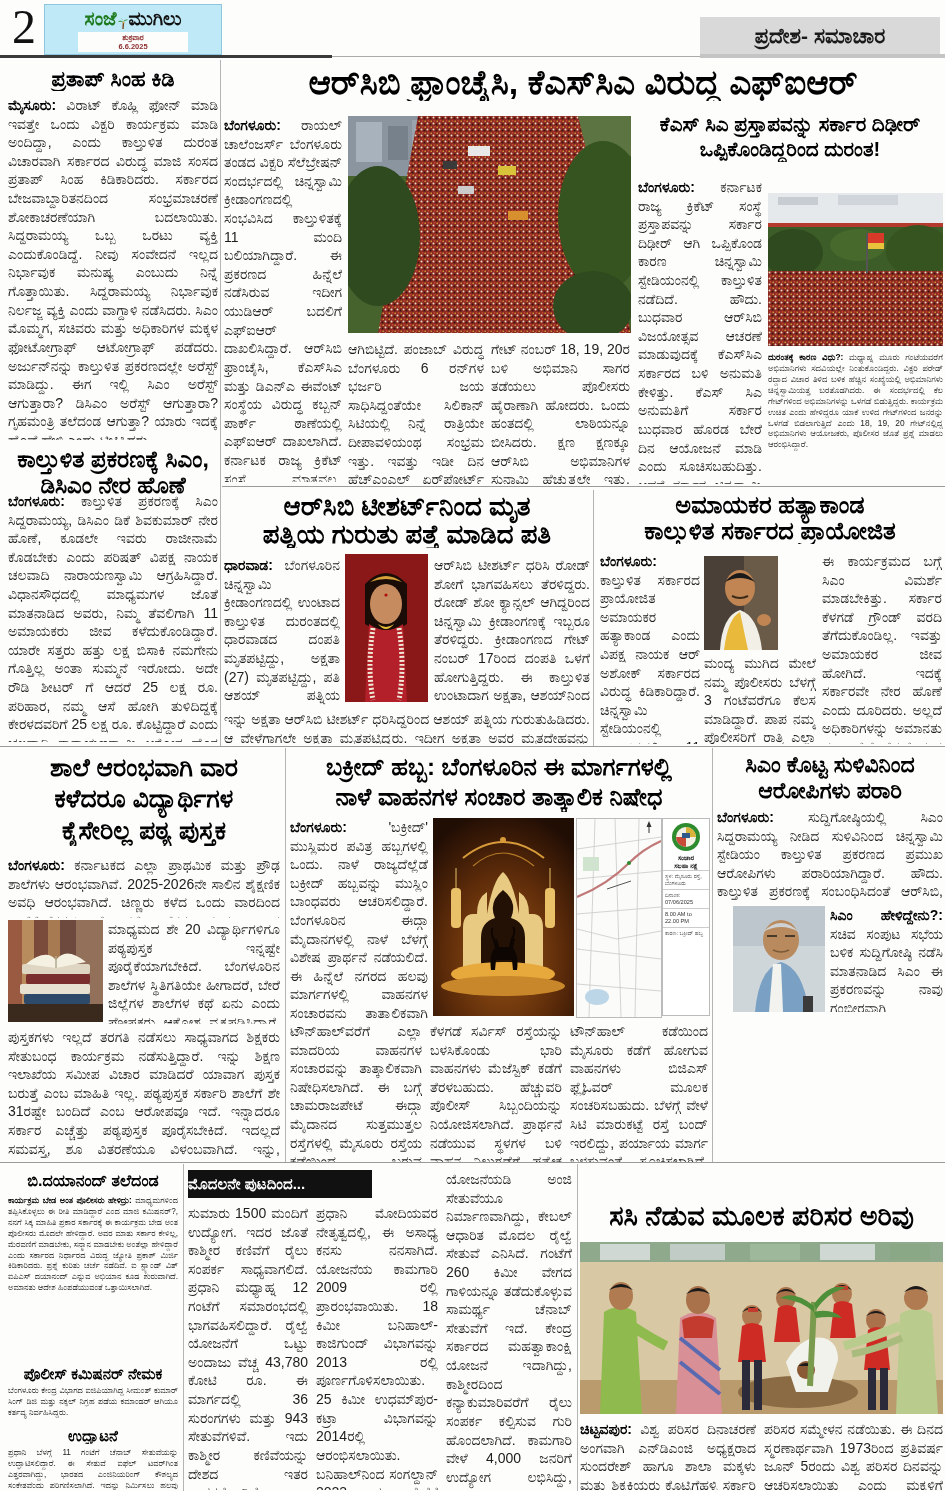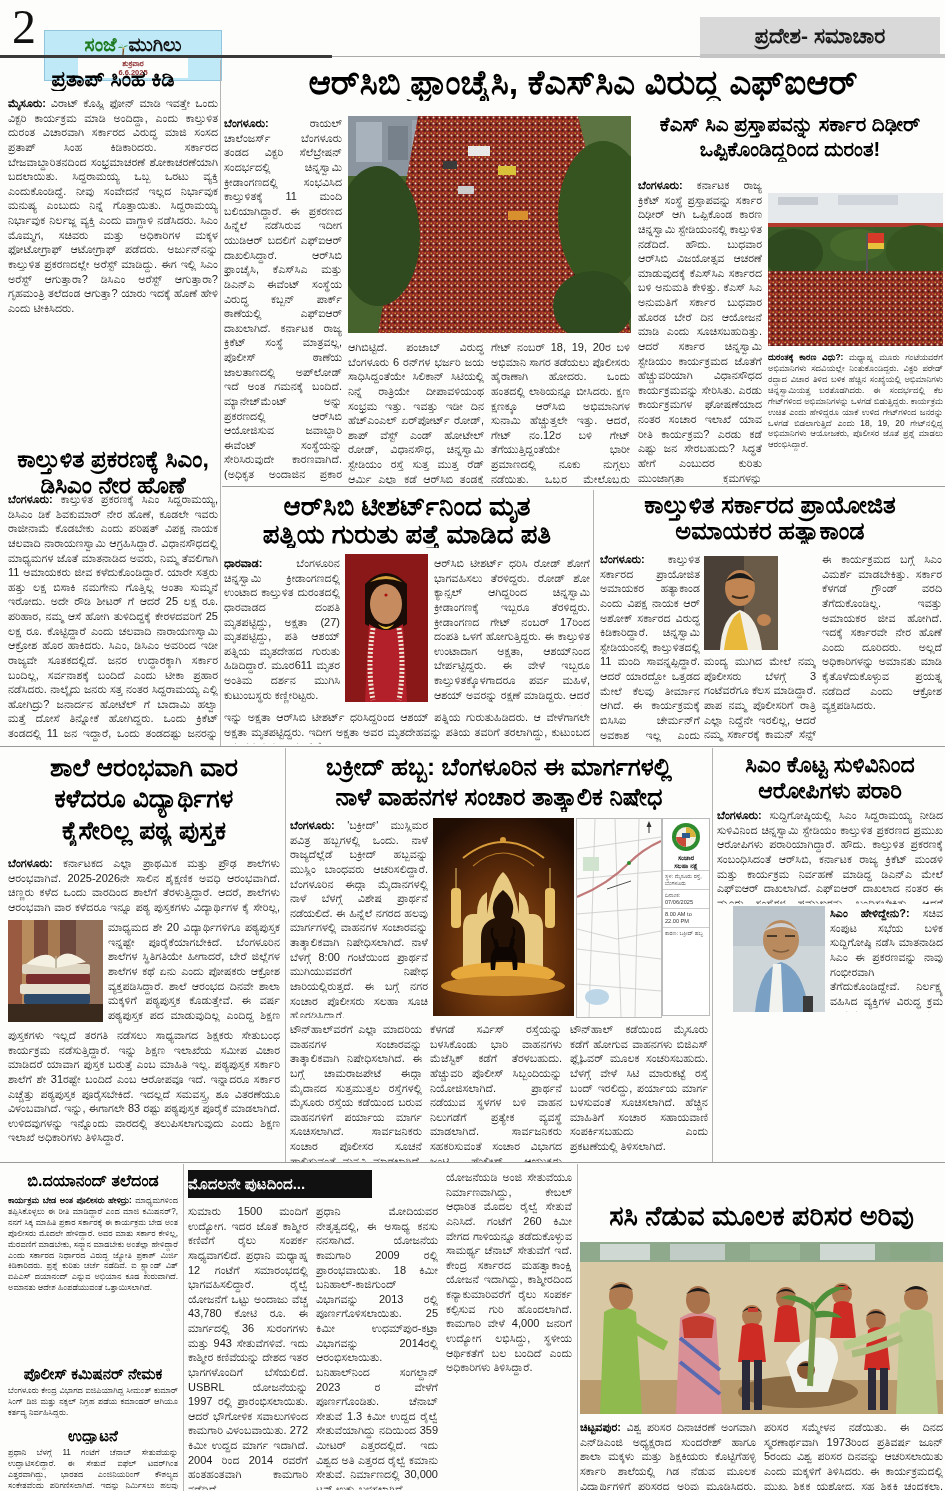--- a/index.html
+++ b/index.html
@@ -1,19 +1,19 @@
 <!DOCTYPE html>
 <html><head>
 <meta charset="utf-8">
 <style>
   html,body{margin:0;padding:0;background:#e9e9e9;}
   #page{position:relative;width:945px;height:1491px;background:#fdfdfb;margin:0 auto;
         font-family:"Liberation Sans",sans-serif;color:#1a1a1a;overflow:hidden;}
   .abs{position:absolute;}
-  .bt{font-size:11px;line-height:1.33;text-align:justify;overflow:hidden;color:#1c1c1c;}
+  .bt{font-size:14px;line-height:1.33;text-align:justify;overflow:hidden;color:#1c1c1c;}
   .bt b{color:#000;}
   .h{font-weight:bold;color:#000;text-align:center;line-height:1.08;overflow:hidden;}
   .vline{position:absolute;width:1px;background:#b4b4b4;}
   .hline{position:absolute;height:1px;background:#9a9a9a;}
   .photo{position:absolute;overflow:hidden;background:#ddd;}
   .photo svg{display:block;}
   .cap{font-size:8.4px;line-height:1.3;text-align:justify;}
   .panel-row{font-size:5.6px;line-height:1.25;color:#333;border-top:1px solid #ccc;padding:2px 2px;}
   .panel-title{font-size:6.4px;font-weight:bold;color:#111;text-align:center;}
 </style>
@@ -34,21 +34,21 @@
       <radialGradient id="mgrad" cx="50%" cy="70%" r="75%">
         <stop offset="0%" stop-color="#9a5414"></stop>
         <stop offset="55%" stop-color="#5e2c0a"></stop>
         <stop offset="100%" stop-color="#200d04"></stop>
       </radialGradient>
     </defs>
   </svg>
 
   <div class="abs" style="left:0;top:0;width:945px;height:57px;">
     <div class="abs" style="left:6px;top:0px;width:36px;height:54px;font-family:'Liberation Serif',serif;font-size:48px;font-weight:normal;color:#111;line-height:54px;text-align:center;">2</div>
-    <div class="abs" style="left:44px;top:4px;width:176px;height:49px;background:#bfe9f7;border:1px solid #8fc6dd;margin-top:26px;">
+    <div class="abs" style="left:44px;top:4px;width:176px;height:49px;background:#bfe9f7;border:1px solid #8fc6dd;">
       <div style="text-align:center;padding-top:3px;font-weight:bold;font-size:19px;white-space:nowrap;">
         <span style="color:#1e7a1e;">ಸಂಜೆ</span><span style="display:inline-block;width:12px;height:14px;vertical-align:middle;"><svg width="12" height="14" viewBox="0 0 12 14">
               <path d="M6 13 L6.5 6" stroke="#7a4a1e" stroke-width="1.4" fill="none"></path>
               <path d="M6.5 6 C4 4,2 4.5,1 6 C3.5 5.5,5 5.8,6.5 6 M6.5 6 C6 3,4.5 2,3 2 C5 2.6,6 4,6.5 6 M6.5 6 C7.5 3.5,9.5 3,11 4 C9 4,7.5 5,6.5 6" fill="#2e8b2e"></path>
               <circle cx="6.5" cy="6.4" r="0.9" fill="#d8a23a"></circle>
             </svg></span><span style="color:#111;">ಮುಗಿಲು</span>
       </div>
       <div style="margin:2px auto 0;width:110px;background:#fdfdfb;text-align:center;padding:1px 0;">
         <div style="font-size:7.5px;font-weight:bold;color:#8b2f2f;line-height:1.2;">ಶುಕ್ರವಾರ</div>
         <div style="font-size:7.5px;font-weight:bold;color:#8b2f2f;line-height:1.2;">6.6.2025</div>
@@ -160,22 +160,22 @@
     </svg>
   </div>
   <div class="abs bt" style="left:434px;top:556px;width:156px;height:150px;">
     <span>ಆರ್‌ಸಿಬಿ ಟೀಶರ್ಟ್ ಧರಿಸಿ ರೋಡ್ ಶೋಗೆ ಭಾಗವಹಿಸಲು ತೆರಳಿದ್ದರು. ರೋಡ್ ಶೋ ಕ್ಯಾನ್ಸಲ್ ಆಗಿದ್ದರಿಂದ ಚಿನ್ನಸ್ವಾಮಿ ಕ್ರೀಡಾಂಗಣಕ್ಕೆ ಇಬ್ಬರೂ ತೆರಳಿದ್ದರು. ಕ್ರೀಡಾಂಗಣದ ಗೇಟ್ ನಂಬರ್ 17ರಿಂದ ದಂಪತಿ ಒಳಗೆ ಹೋಗುತ್ತಿದ್ದರು. ಈ ಕಾಲ್ತುಳಿತ ಉಂಟಾದಾಗ ಅಕ್ಷತಾ, ಆಶಯ್‌ನಿಂದ ಬೇರ್ಪಟ್ಟಿದ್ದರು. ಈ ವೇಳೆ ಇಬ್ಬರೂ ಕಾಲ್ತುಳಿತಕ್ಕೊಳಗಾದರೂ ಪರ್ವ ಮಹಿಳೆ, ಆಶಯ್ ಅವರನ್ನು ರಕ್ಷಣೆ ಮಾಡಿದ್ದರು. ಆದರೆ ಅಕ್ಷತಾ ಜನರ ಕಾಲಡಿ ಸಿಕ್ಕಿ ಅಲ್ಲಿಯೇ ಮೃತಪಟ್ಟಿದ್ದರು.</span>
   </div>
   <div class="abs bt" style="left:224px;top:710px;width:366px;height:34px;">
     <span>ಇನ್ನು ಅಕ್ಷತಾ ಆರ್‌ಸಿಬಿ ಟೀಶರ್ಟ್ ಧರಿಸಿದ್ದರಿಂದ ಆಶಯ್ ಪತ್ನಿಯ ಗುರುತುಹಿಡಿದರು. ಆ ವೇಳೆಗಾಗಲೇ ಅಕ್ಷತಾ ಮೃತಪಟ್ಟಿದ್ದರು. ಇದೀಗ ಅಕ್ಷತಾ ಅವರ ಮೃತದೇಹವನ್ನು ಪತಿಯ ತವರಿಗೆ ತರಲಾಗಿದ್ದು, ಕುಟುಂಬದ ಆಕ್ರಂದನ ಮುಗಿಲು ಮುಟ್ಟಿದೆ.</span>
   </div>
 
   <div class="abs h" style="left:598px;top:492px;width:344px;font-size:24px;">
+    <div>ಅಮಾಯಕರ ಹತ್ಯಾಕಾಂಡ</div>
     <div>ಕಾಲ್ತುಳಿತ ಸರ್ಕಾರದ ಪ್ರಾಯೋಜಿತ</div>
-    <div>ಅಮಾಯಕರ ಹತ್ಯಾಕಾಂಡ</div>
   </div>
   <div class="abs bt" style="left:600px;top:552px;width:100px;height:192px;">
     <b>ಬೆಂಗಳೂರು:</b>
     <span>ಕಾಲ್ತುಳಿತ ಸರ್ಕಾರದ ಪ್ರಾಯೋಜಿತ ಅಮಾಯಕರ ಹತ್ಯಾಕಾಂಡ ಎಂದು ವಿಪಕ್ಷ ನಾಯಕ ಆರ್ ಅಶೋಕ್ ಸರ್ಕಾರದ ವಿರುದ್ಧ ಕಿಡಿಕಾರಿದ್ದಾರೆ. ಚಿನ್ನಸ್ವಾಮಿ ಸ್ಟೇಡಿಯಂನಲ್ಲಿ ಕಾಲ್ತುಳಿತದಲ್ಲಿ 11 ಮಂದಿ ಸಾವನ್ನಪ್ಪಿದ್ದಾರೆ. ಆದರೆ ಯಾರದ್ದೋ ಒತ್ತಡದ ಮೇಲೆ ಕೆಲವು ತೀರ್ಮಾನ ಆಗಿದೆ. ಈ ಕಾರ್ಯಕ್ರಮಕ್ಕೆ ಬಿಸಿಸಿಐ ಚೇರ್ಮನ್‌ಗೆ ಅವಕಾಶ ಇಲ್ಲ ಎಂದು ಹೇಳಿದ್ದರೂ, ಸರ್ಕಾರ ಕೇಳಿಲ್ಲ. ಇವತ್ತು ಸ್ಟೇಡಿಯಂನಲ್ಲಿ ಎಷ್ಟು ಮಂದಿ ಸಾವನ್ನಪ್ಪಿದ್ದಾರೆ ಎಂದು ಸರ್ಕಾರಕ್ಕೆ ಗೊತ್ತಿಲ್ಲ ಎಂದರು.</span>
   </div>
   <div class="photo" style="left:704px;top:556px;width:74px;height:94px;">
     <svg width="74" height="94" viewBox="0 0 74 94">
       <rect width="74" height="94" fill="#4a4038"></rect>
       <rect x="40" y="0" width="34" height="94" fill="#6a5a48"></rect>
       <ellipse cx="36" cy="32" rx="15" ry="18" fill="#c08552"></ellipse>

